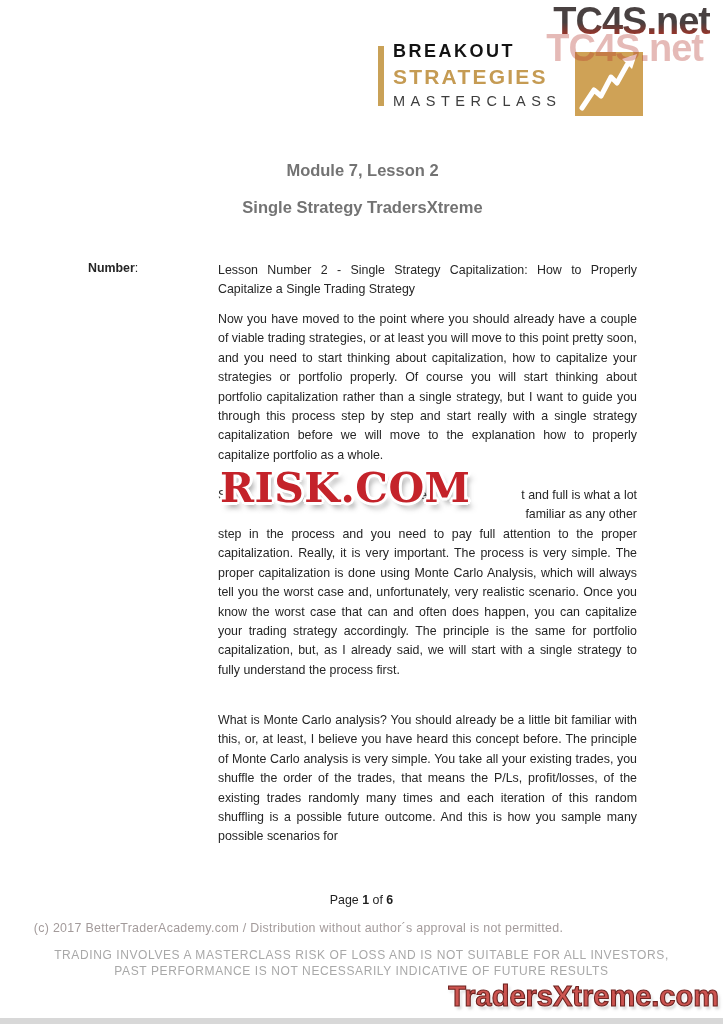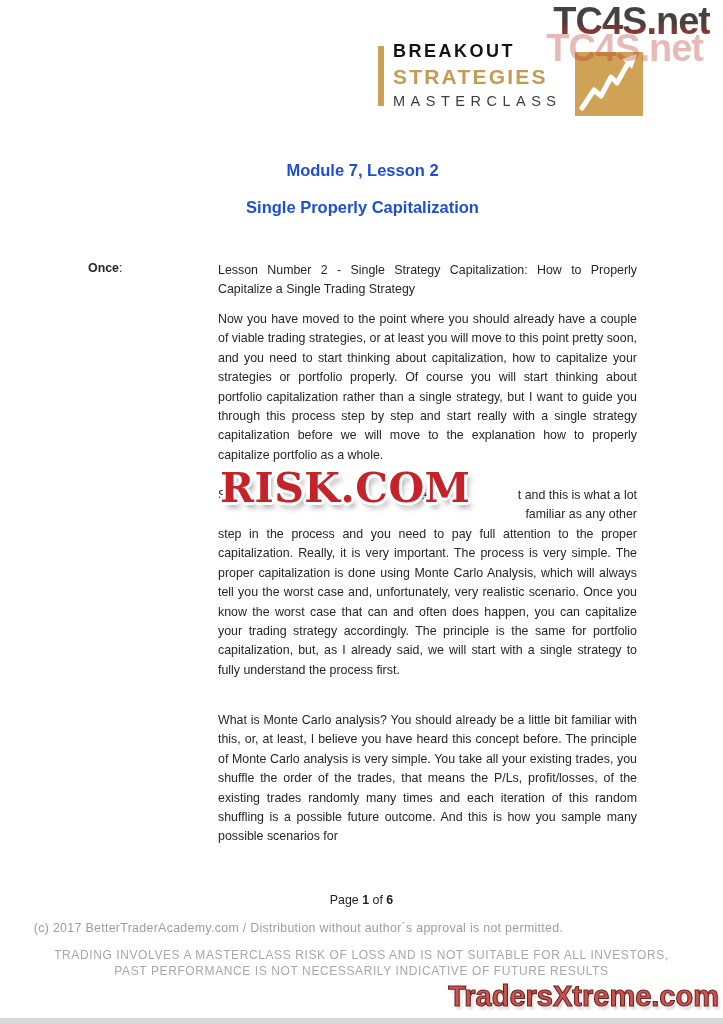--- a/index.html
+++ b/index.html
@@ -20,21 +20,21 @@
   .brand{position:absolute;left:378px;top:42px;display:flex;align-items:flex-start;z-index:2;}
   .brand-bar{width:6px;height:60px;background:#c9a157;margin-top:4px;}
   .brand-text{margin-left:9px;width:176px;}
   .brand-l1{font-size:18px;font-weight:bold;letter-spacing:2.5px;color:#131313;line-height:1;}
   .brand-l2{font-size:21px;font-weight:bold;letter-spacing:2.2px;color:#c59b53;line-height:1;margin-top:6px;}
   .brand-l3{font-size:14.5px;letter-spacing:5.5px;color:#3d3d3d;line-height:1;margin-top:7px;}
   .brand-icon{margin-left:6px;margin-top:10px;z-index:1;}
 
   
   .title{position:absolute;left:88px;width:549px;text-align:center;
-         font-size:16.5px;font-weight:bold;color:#1d4ed8;}
+         font-size:16.5px;font-weight:bold;color:#737373;}
   .title1{top:161px;} .title2{top:198px;}
 
   
   .speaker{position:absolute;left:88px;top:261px;font-size:12.4px;color:#262626;}
   .speaker .nm{font-weight:bold;}
   .para{position:absolute;left:218px;width:419px;font-size:12.4px;line-height:19.4px;
         text-align:justify;color:#262626;}
   .p1{top:261px;} .p2{top:310px;} .p3{top:486px;} .p4{top:711px;}
   .p3frag{position:relative;height:39px;text-align:left;}
   .fragS{position:absolute;left:0;top:0;}
@@ -82,33 +82,33 @@
     <div class="brand-icon">
       <svg width="68" height="64" viewBox="0 0 68 64" xmlns="http://www.w3.org/2000/svg">
         <rect x="0" y="0" width="68" height="64" fill="#cfa256"></rect>
         <path d="M7 56 L19 38 L26 44 L36 25 L42 31 L52 13" fill="none" stroke="#ffffff" stroke-width="5" stroke-linecap="round" stroke-linejoin="round"></path>
         <polygon points="47,7 62,2 57,17" fill="#ffffff"></polygon>
       </svg>
     </div>
   </div>
 
   <div class="title title1">Module 7, Lesson 2</div>
-  <div class="title title2">Single Properly Capitalization</div>
+  <div class="title title2">Single Strategy TradersXtreme</div>
 
-  <div class="speaker"><span class="nm">Once</span><span>:</span></div>
+  <div class="speaker"><span class="nm">Number</span><span>:</span></div>
 
   <div class="para p1">Lesson Number 2 - Single Strategy Capitalization: How to Properly Capitalize a Single Trading Strategy</div>
 
   <div class="para p2">Now you have moved to the point where you should already have a couple of viable trading strategies, or at least you will move to this point pretty soon, and you need to start thinking about capitalization, how to capitalize your strategies or portfolio properly. Of course you will start thinking about portfolio capitalization rather than a single strategy, but I want to guide you through this process step by step and start really with a single strategy capitalization before we will move to the explanation how to properly capitalize portfolio as a whole.</div>
 
   <div class="para p3">
     <div class="p3frag">
       <span class="fragS">S</span>
       <span class="fragEx">ex</span>
-      <span class="fragL1">t and this is what a lot</span>
+      <span class="fragL1">t and full is what a lot</span>
       <span class="fragL2">familiar as any other</span>
       <div class="watermark">RISK.COM</div>
     </div>
     <div>step in the process and you need to pay full attention to the proper capitalization. Really, it is very important. The process is very simple. The proper capitalization is done using Monte Carlo Analysis, which will always tell you the worst case and, unfortunately, very realistic scenario. Once you know the worst case that can and often does happen, you can capitalize your trading strategy accordingly. The principle is the same for portfolio capitalization, but, as I already said, we will start with a single strategy to fully understand the process first.</div>
   </div>
 
   <div class="para p4">What is Monte Carlo analysis? You should already be a little bit familiar with this, or, at least, I believe you have heard this concept before. The principle of Monte Carlo analysis is very simple. You take all your existing trades, you shuffle the order of the trades, that means the P/Ls, profit/losses, of the existing trades randomly many times and each iteration of this random shuffling is a possible future outcome. And this is how you sample many possible scenarios for</div>
 
   <div class="page-num"><span>Page </span><span class="b">1</span><span> of </span><span class="b">6</span></div>
 

